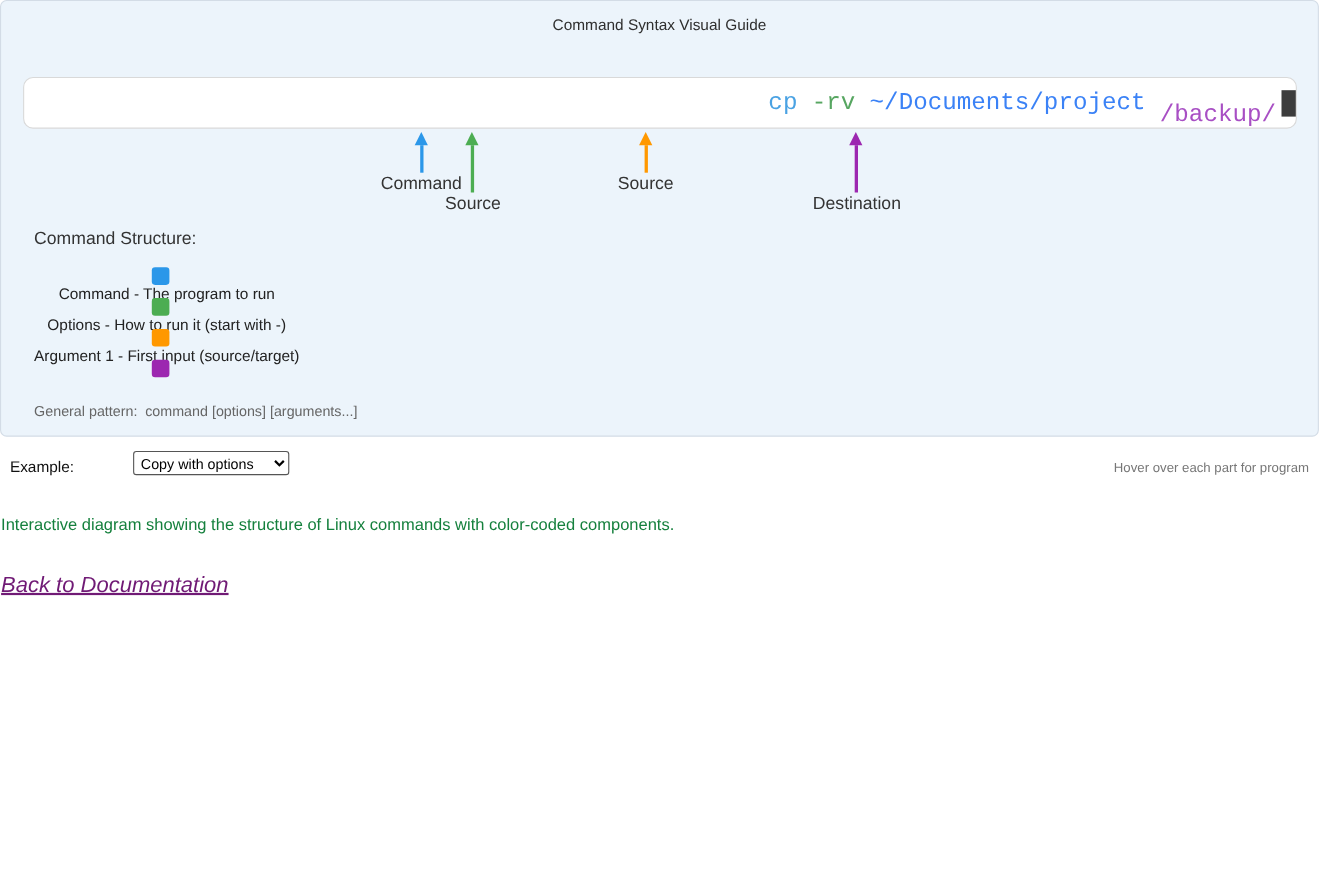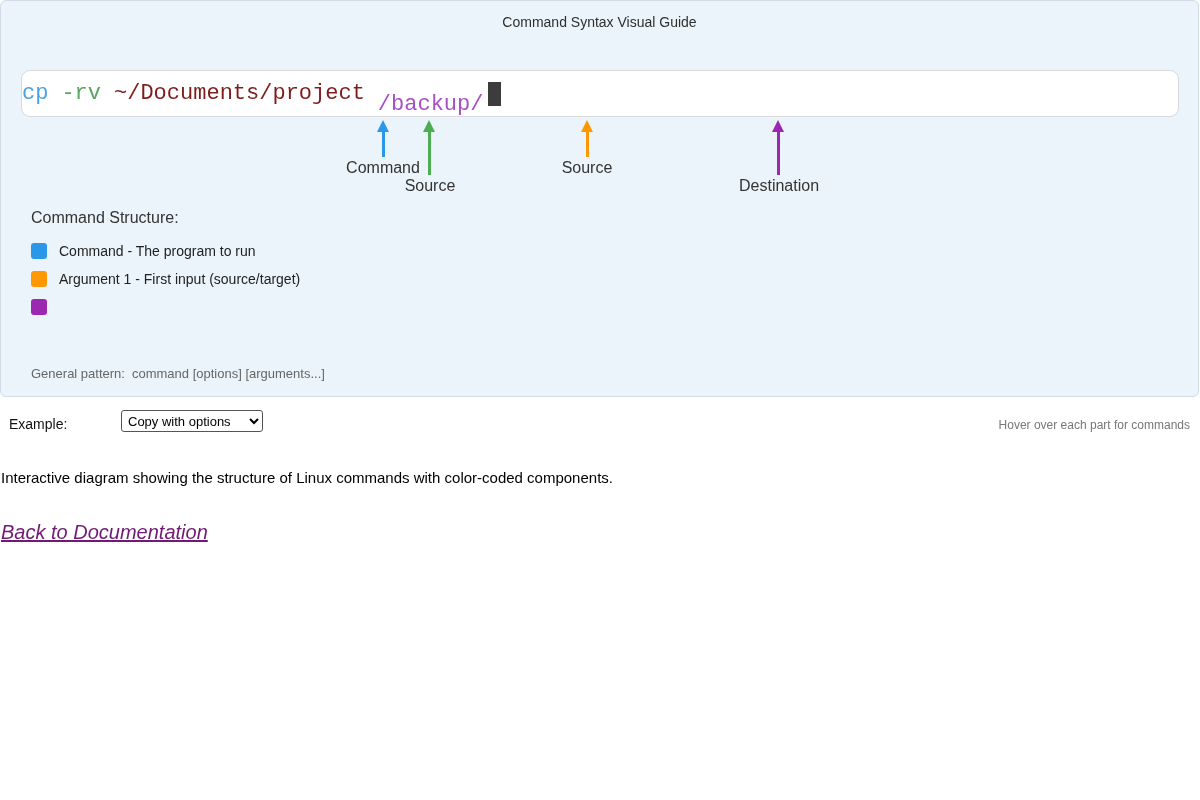--- a/index.html
+++ b/index.html
@@ -33,21 +33,21 @@
   }
   .cmd-box {
     position: absolute;
     left: 20px; right: 19px; top: 69px;
     height: 47px;
     background: #ffffff;
     border: 1px solid #d9d9d9;
     border-radius: 9px;
     display: flex;
     align-items: center;
-    justify-content: flex-start;
+    justify-content: flex-end;
   }
   .tok {
     font-family: "Liberation Mono", monospace;
     font-size: 22px;
     white-space: pre;
     cursor: default;
   }
   .tok + .tok { margin-left: 13px; }
   .cursor {
     display: inline-block;
@@ -76,21 +76,21 @@
     position: absolute;
     transform: translateX(-50%);
     font-size: 16px;
     color: #333333;
     white-space: nowrap;
   }
 
   
   .legend { position: absolute; left: 30px; top: 208px; }
   .legend-heading { font-size: 16px; color: #333333; margin-bottom: 16px; }
-  .legend-item { display: flex; align-items: center; height: 16px; margin-bottom: 12px; }
+  .legend-item { display: flex; align-items: center; height: 16px; margin-bottom: 12px; flex-direction: column; }
   .swatch { width: 16px; height: 16px; border-radius: 3px; margin-right: 12px; flex: none; }
   .legend-text { font-size: 14px; color: #222222; }
   .pattern {
     position: absolute;
     left: 30px; top: 365px;
     font-size: 13px;
     color: #666666;
     text-align: right;
   }
   .pattern-code { margin-left: 7px; }
@@ -105,42 +105,42 @@
     font-size: 13px;
     color: #000000;
     background: #ffffff;
     border: 1px solid #555555;
     border-radius: 3px;
     padding: 0 2px;
   }
   .hint { position: absolute; right: 10px; top: 418px; font-size: 12px; color: #777777; }
 
   
-  .caption { position: absolute; left: 1px; top: 469px; font-size: 15px; color: #000000; margin: 0; }
+  .caption { position: absolute; left: 1px; top: 469px; font-size: 15px; color: #15803d; margin: 0; }
   .back-link {
     position: absolute;
     left: 1px; top: 521px;
     font-size: 20px;
     color: #701a75;
     text-decoration: underline;
     cursor: pointer;
     font-style: italic;
   }
 </style>
 </head>
 <body>
 
 <div class="panel">
 
   <div class="title">Command Syntax Visual Guide</div>
 
   <div class="cmd-box">
     <span class="tok" style="color: rgb(74, 162, 227);">cp</span>
     <span class="tok" style="color: rgb(87, 166, 97);">-rv</span>
-    <span class="tok" style="color: #7f1d1d;">~/Documents/project</span>
+    <span class="tok" style="color: #3b82f6;">~/Documents/project</span>
     <span class="tok" style="color: rgb(168, 79, 196); margin-top: 22px;">/backup/</span>
     <span class="cursor" style="background-color: rgb(60, 60, 60);"></span>
   </div>
 
   <div class="arrow" style="left:382px; top:119px; height:37px">
     <span class="arrow-head" style="border-bottom-color: rgb(43, 151, 233);"></span>
     <span class="arrow-line" style="background-color: rgb(43, 151, 233);"></span>
   </div>
   <div class="arrow" style="left:428px; top:119px; height:55px">
     <span class="arrow-head" style="border-bottom-color: rgb(76, 173, 82);"></span>
@@ -161,34 +161,38 @@
   <div class="arrow-label" style="left:778px; top:176px">Destination</div>
 
   <div class="legend">
     <div class="legend-heading">Command Structure:</div>
 
     <div class="legend-item">
       <span class="swatch" style="background-color: rgb(43, 151, 233);"></span>
       <span class="legend-text">Command - The program to run</span>
     </div>
     <div class="legend-item">
+      <span class="swatch" style="background-color: rgb(76, 173, 82);"></span>
+      <span class="legend-text">Options - How to run it (start with -)</span>
+    </div>
+    <div class="legend-item">
       <span class="swatch" style="background-color: rgb(255, 152, 0);"></span>
       <span class="legend-text">Argument 1 - First input (source/target)</span>
     </div>
     <div class="legend-item">
       <span class="swatch" style="background-color: rgb(156, 39, 176);"></span>
     </div>
   </div>
 
   <div class="pattern">
     <span>General pattern:</span><span class="pattern-code">command [options] [arguments...]</span>
   </div>
 
 </div>
 
 <span class="example-label">Example:</span>
 <select class="example-select">
   <option selected="">Copy with options</option>
 </select>
-<span class="hint">Hover over each part for commands</span>
+<span class="hint">Hover over each part for program</span>
 
 <p class="caption">Interactive diagram showing the structure of Linux commands with color-coded components.</p>
 <a class="back-link" href="#">Back to Documentation</a>
 
 </body></html>

